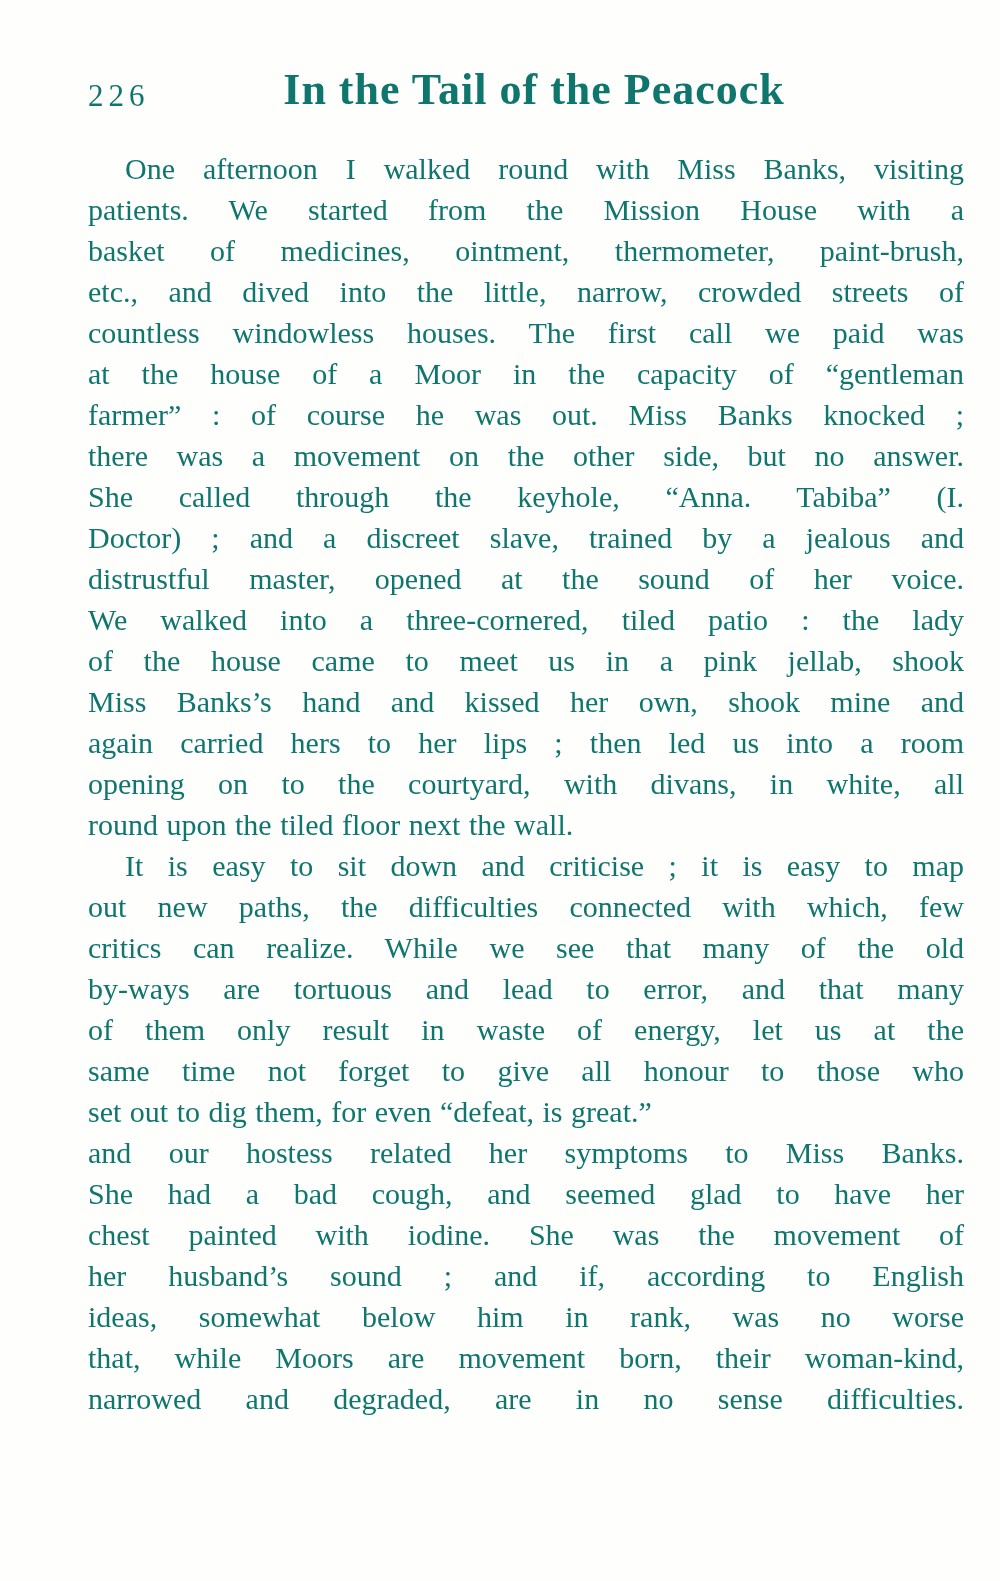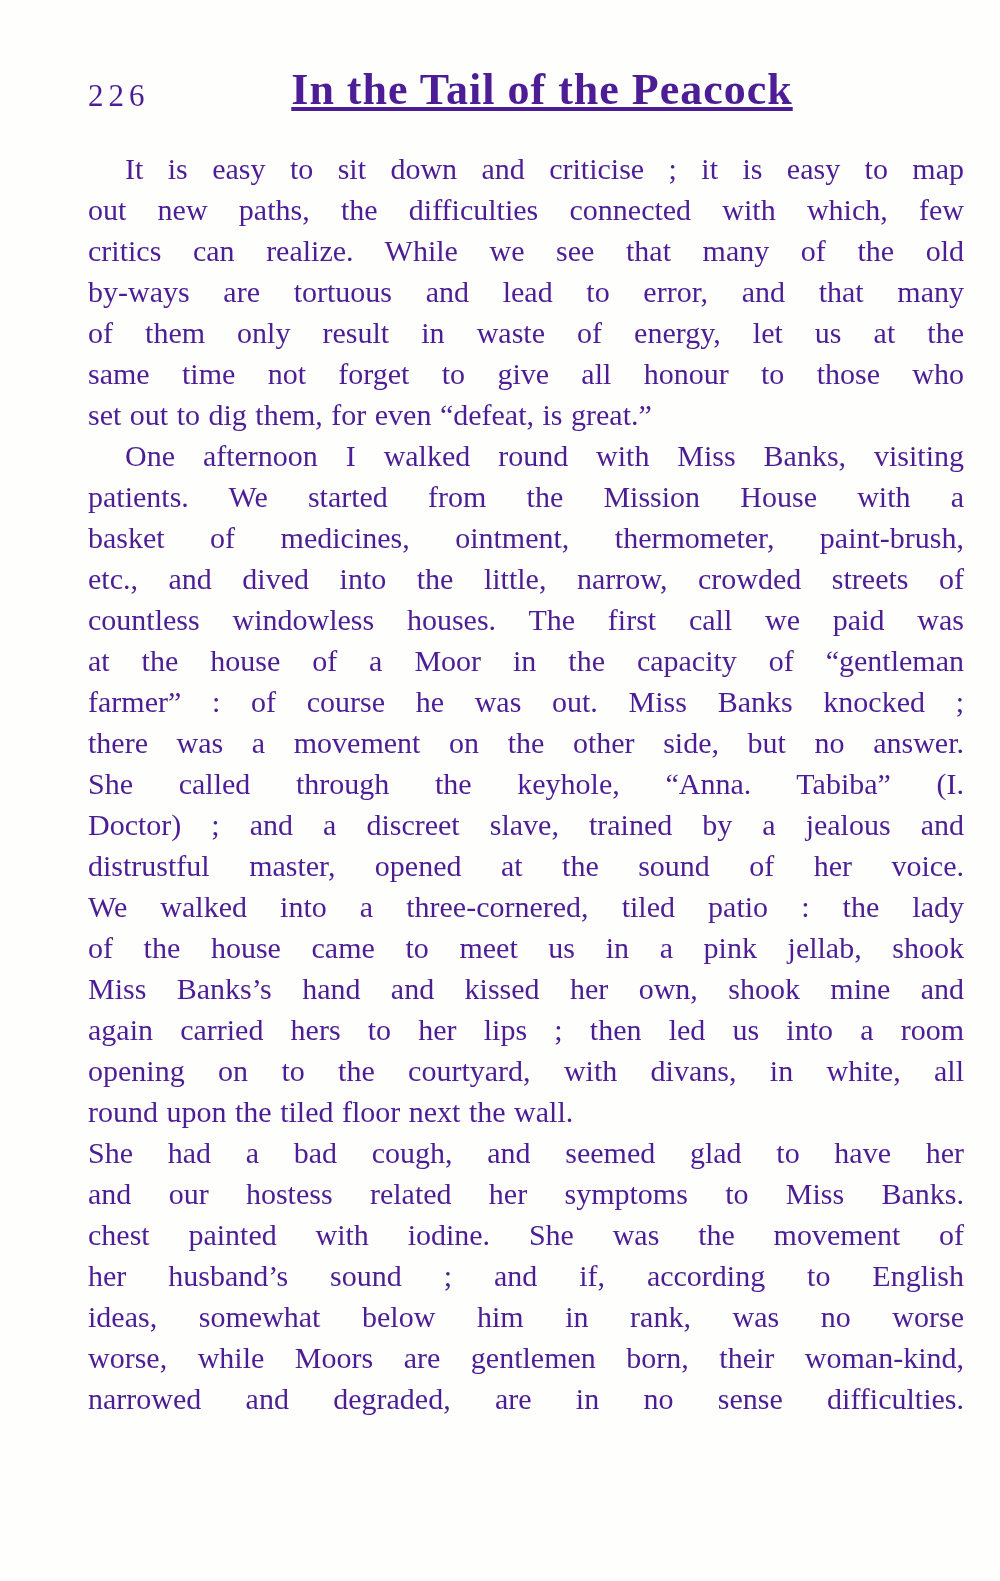--- a/index.html
+++ b/index.html
@@ -4,30 +4,30 @@
 <style>
   html,body{margin:0;padding:0;}
   body{background:#e9e9e9;}
   .sheet{
     position:relative;
     width:1000px;height:1581px;
     background:#fefefdff;
     background:#fefefd;
     overflow:hidden;
     font-family:"Liberation Serif","DejaVu Serif",serif;
-    color:#4c1d95;
+    color:#0f766e;
   }
   .page-number{
     position:absolute;left:88px;top:78px;
     font-size:31px;letter-spacing:5px;
   }
   .running-title{
-    position:absolute;left:104px;top:64px;width:876px;
+    position:absolute;left:96px;top:64px;width:876px;
     text-align:center;
-    font-size:44px;font-weight:700;letter-spacing:1px;text-decoration:underline;
+    font-size:44px;font-weight:700;letter-spacing:1px;
   }
   .body-text{
     position:absolute;left:88px;top:148px;width:876px;
     font-size:30px;line-height:41px;
   }
   .para{margin:0;padding:0;}
   .line{
     text-align:justify;
     -moz-text-align-last:justify;
     text-align-last:justify;
@@ -45,53 +45,53 @@
 <body>
 
 <div class="sheet">
 
   <div class="page-number">226</div>
   <div class="running-title">In the Tail of the Peacock</div>
 
   <div class="body-text">
 
     <div class="para">
-      <div class="line indent">It is easy to sit down and criticise ; it is easy to map</div>
-      <div class="line">out new paths, the difficulties connected with which, few</div>
-      <div class="line">critics can realize.  While we see that many of the old</div>
-      <div class="line">by-ways are tortuous and lead to error, and that many</div>
-      <div class="line">of them only result in waste of energy, let us at the</div>
-      <div class="line">same time not forget to give all honour to those who</div>
-      <div class="line last">set out to dig them, for even “defeat, is great.”</div>
-    </div>
-
-    <div class="para">
       <div class="line indent">One afternoon I walked round with Miss Banks, visiting</div>
       <div class="line">patients.  We started from the Mission House with a</div>
       <div class="line">basket of medicines, ointment, thermometer, paint-brush,</div>
       <div class="line">etc., and dived into the little, narrow, crowded streets of</div>
       <div class="line">countless windowless houses.  The first call we paid was</div>
       <div class="line">at the house of a Moor in the capacity of “gentleman</div>
       <div class="line">farmer” : of course he was out.  Miss Banks knocked ;</div>
       <div class="line">there was a movement on the other side, but no answer.</div>
       <div class="line">She called through the keyhole, “Anna.  Tabiba” (I.</div>
       <div class="line">Doctor) ; and a discreet slave, trained by a jealous and</div>
       <div class="line">distrustful master, opened at the sound of her voice.</div>
       <div class="line">We walked into a three-cornered, tiled patio : the lady</div>
       <div class="line">of the house came to meet us in a pink jellab, shook</div>
       <div class="line">Miss Banks’s hand and kissed her own, shook mine and</div>
       <div class="line">again carried hers to her lips ; then led us into a room</div>
       <div class="line">opening on to the courtyard, with divans, in white, all</div>
       <div class="line last">round upon the tiled floor next the wall.</div>
     </div>
 
     <div class="para">
+      <div class="line indent">It is easy to sit down and criticise ; it is easy to map</div>
+      <div class="line">out new paths, the difficulties connected with which, few</div>
+      <div class="line">critics can realize.  While we see that many of the old</div>
+      <div class="line">by-ways are tortuous and lead to error, and that many</div>
+      <div class="line">of them only result in waste of energy, let us at the</div>
+      <div class="line">same time not forget to give all honour to those who</div>
+      <div class="line last">set out to dig them, for even “defeat, is great.”</div>
+    </div>
+
+    <div class="para">
+      <div class="line">and our hostess related her symptoms to Miss Banks.</div>
       <div class="line">She had a bad cough, and seemed glad to have her</div>
-      <div class="line">and our hostess related her symptoms to Miss Banks.</div>
       <div class="line">chest painted with iodine.  She was the movement of</div>
       <div class="line">her husband’s sound ; and if, according to English</div>
       <div class="line">ideas, somewhat below him in rank, was no worse</div>
-      <div class="line">worse, while Moors are gentlemen born, their woman-kind,</div>
+      <div class="line">that, while Moors are movement born, their woman-kind,</div>
       <div class="line">narrowed and degraded, are in no sense difficulties.</div>
     </div>
 
   </div>
 </div>
 
 </body></html>

